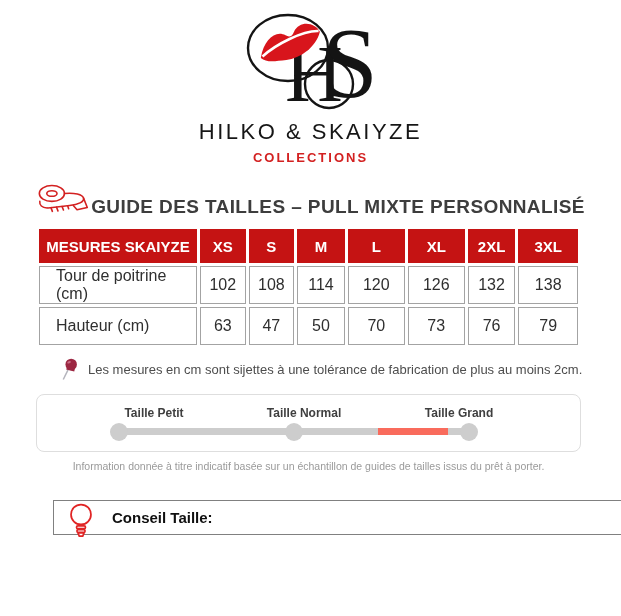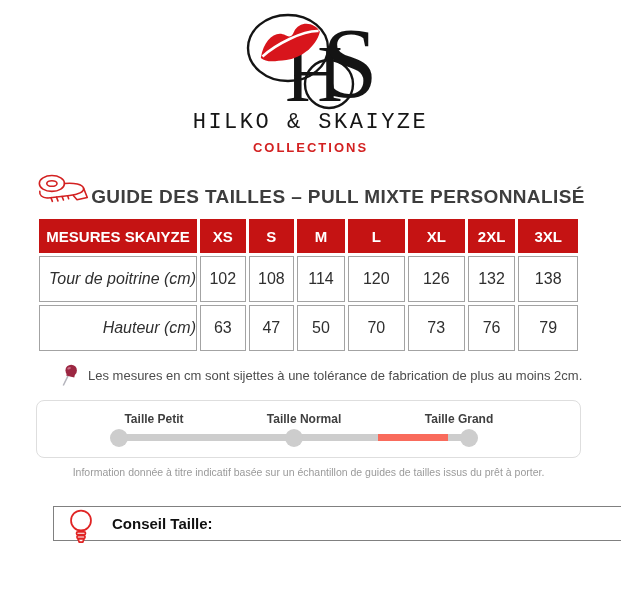--- a/index.html
+++ b/index.html
@@ -11,22 +11,22 @@
   }
   *{box-sizing:border-box;margin:0;padding:0;}
   html,body{background:#fff;}
   body{
     width:621px;height:616px;overflow:hidden;
     font-family:"Liberation Sans",sans-serif;color:#303030;position:relative;
   }
   
   .logo-svg{display:block;margin:8px auto 0;}
   .brand-name{
-    text-align:center;font-family:Liberation Mono, monospace;
-    font-size:22px;letter-spacing:2.5px;color:#161616;margin-top:0;
+    text-align:center;font-family:Liberation Sans, sans-serif;
+    font-size:22px;letter-spacing:2.5px;color:#161616;margin-top:9px;
   }
   .brand-sub{
     text-align:center;color:var(--brand-red);font-weight:bold;
     font-size:13px;letter-spacing:2px;margin-top:5px;
   }
   
   .guide-header{display:flex;align-items:flex-end;margin:17px 36px 0 37px;}
   .guide-title{
     flex:1;text-align:center;font-size:19px;font-weight:800;
     color:#3d3d3d;letter-spacing:0.4px;
@@ -34,24 +34,24 @@
   
   .size-table{
     margin:8px 0 0 36px;width:545px;
     border-collapse:separate;border-spacing:3px;table-layout:fixed;
   }
   .size-table th{
     background:var(--accent-red);color:#fff;font-size:15px;font-weight:700;
     height:34px;text-align:center;
   }
   .size-table td{
-    border:1px solid #a3a3a3;background:#fff;height:46px;
+    border:1px solid #a3a3a3;background:#fff;height:38px;
     font-size:16px;color:#2f2f2f;text-align:center;
   }
-  .size-table td.row-label{text-align:right;padding-left:4px;font-style:italic;}
+  .size-table td.row-label{text-align:left;padding-left:16px;}
   
   .note{display:flex;align-items:center;margin:9px 0 0 58px;}
   .note-text{font-size:13px;color:#4d4d4d;margin-left:9px;}
   
   .slider-box{
     position:relative;margin:13px 0 0 36px;width:545px;height:58px;
     border:1px solid #dedede;border-radius:8px;background:#fff;
   }
   .slider-track{
     position:absolute;left:82px;top:33px;width:350px;height:7px;

